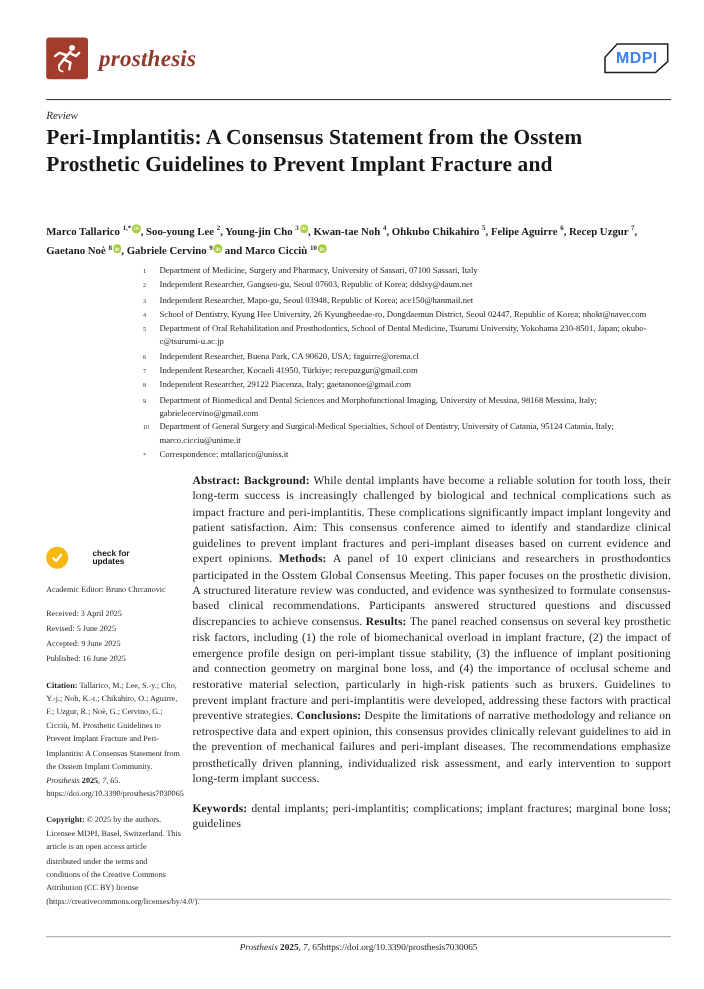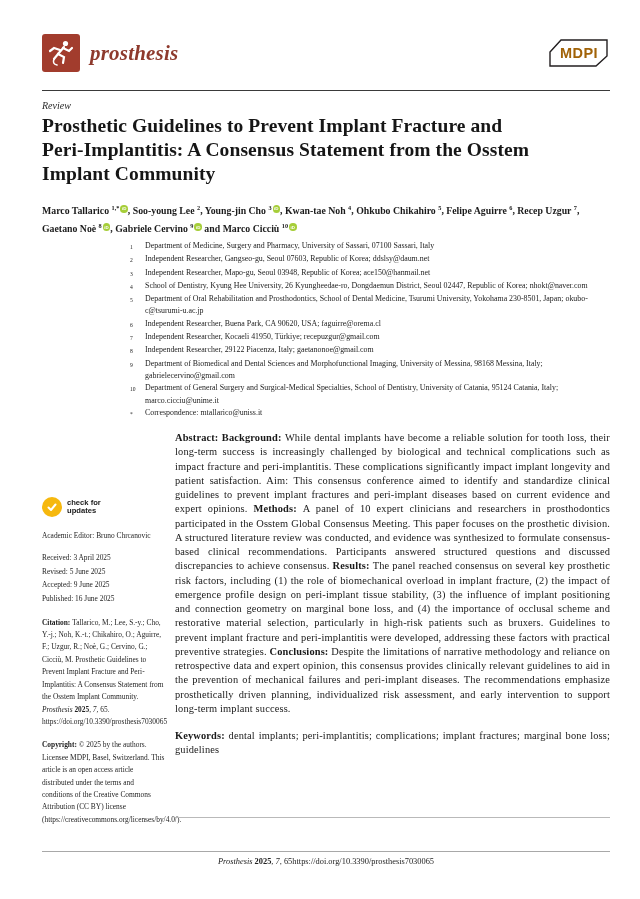--- a/index.html
+++ b/index.html
@@ -10,21 +10,21 @@
   .header{position:absolute;left:42px;top:33px;width:568px;height:40px;
           display:flex;align-items:center;justify-content:space-between;}
   .brand{display:flex;align-items:center;gap:10px;}
   .brand-square{width:38px;height:38px;border-radius:3px;background:#a23c2d;
                 display:flex;align-items:center;justify-content:center;}
   .brand-word{font-style:italic;font-weight:bold;font-size:21px;color:#8e3a2d;letter-spacing:.2px;}
   .mdpi{position:relative;width:62px;height:34px;}
   .mdpi svg{position:absolute;inset:0;}
   .mdpi-text{position:absolute;inset:0;display:flex;align-items:center;justify-content:center;
              font-family:"Liberation Sans",sans-serif;font-weight:bold;font-size:14.5px;
-             letter-spacing:.4px;color:#a16207;}
+             letter-spacing:.4px;color:#3b82f6;}
   .header-rule{position:absolute;left:42px;top:90px;width:568px;border-top:1px solid #3a3a3a;}
 
   
   .review-label{position:absolute;left:42px;top:100px;font-style:italic;font-size:10px;color:#2a2a2a;}
   .title{position:absolute;left:42px;top:114px;width:568px;font-size:19.5px;font-weight:bold;
          line-height:24px;color:#161616;letter-spacing:.1px;}
   .authors{position:absolute;left:42px;top:200px;width:545px;font-size:9.8px;font-weight:bold;
            line-height:15px;color:#1b1b1b;}
   .authors sup{font-size:6.3px;font-weight:bold;}
   .orcid{display:inline-flex;width:7.5px;height:7.5px;border-radius:50%;background:#a6ce39;
@@ -32,21 +32,21 @@
          align-items:center;justify-content:center;vertical-align:4px;margin-left:1px;}
 
   
   .affiliations{position:absolute;left:130px;top:240px;width:468px;font-size:7.9px;line-height:12.3px;}
   .aff-row{display:flex;}
   .aff-marker{flex:none;width:15px;font-size:5.6px;vertical-align:top;padding-top:1px;text-align:left;}
   .aff-text{flex:1;}
 
   
   .sidebar{position:absolute;left:42px;top:497px;width:124px;font-size:7.4px;line-height:12.3px;color:#1e1e1e;}
-  .badge{display:flex;align-items:center;gap:5px;cursor:pointer;}
+  .badge{display:flex;align-items:center;gap:22px;cursor:pointer;}
   .badge-circle{width:20px;height:20px;border-radius:50%;background:#f6b80e;
                 display:flex;align-items:center;justify-content:center;}
   .badge-text{font-family:"Liberation Sans",sans-serif;font-weight:bold;font-size:7.6px;
               line-height:8.2px;color:#1a1a1a;}
   .side-editor{margin-top:13px;}
   .side-dates{margin-top:9px;line-height:13.6px;}
   .side-block{margin-top:11px;line-height:12.4px;}
 
   
   .rightcol{position:absolute;left:175px;top:431px;width:435px;}
@@ -86,23 +86,22 @@
       <svg viewBox="0 0 62 34">
         <path d="M2 16 L13 4 L59 4 L59 20 L48 30 L2 30 Z" fill="none" stroke="#231f20" stroke-width="1.4"></path>
       </svg>
       <div class="mdpi-text">MDPI</div>
     </div>
   </div>
   <div class="header-rule"></div>
 
   <div class="review-label">Review</div>
   <div class="title" id="title-lines">
+      <div>Peri-Implantitis: A Consensus Statement from the Osstem</div>
       <div>Prosthetic Guidelines to Prevent Implant Fracture and</div>
-      <div>Peri-Implantitis: A Consensus Statement from the Osstem</div>
-      <div>Implant Community</div>
     </div>
   <div class="authors" id="authors-line"><span>Marco Tallarico </span><sup>1,*</sup><span class="orcid">iD</span>, <span>Soo-young Lee </span><sup>2</sup>, <span>Young-jin Cho </span><sup>3</sup><span class="orcid">iD</span>, <span>Kwan-tae Noh </span><sup>4</sup>, <span>Ohkubo Chikahiro </span><sup>5</sup>, <span>Felipe Aguirre </span><sup>6</sup>, <span>Recep Uzgur </span><sup>7</sup>, <span>Gaetano Noè </span><sup>8</sup><span class="orcid">iD</span>, <span>Gabriele Cervino </span><sup>9</sup><span class="orcid">iD</span> and <span>Marco Cicciù </span><sup>10</sup><span class="orcid">iD</span></div>
 
   <div class="affiliations" id="aff-list">
       <div class="aff-row">
         <span class="aff-marker">1</span>
         <span class="aff-text">Department of Medicine, Surgery and Pharmacy, University of Sassari, 07100 Sassari, Italy</span>
       </div>
       <div class="aff-row">
         <span class="aff-marker">2</span>

